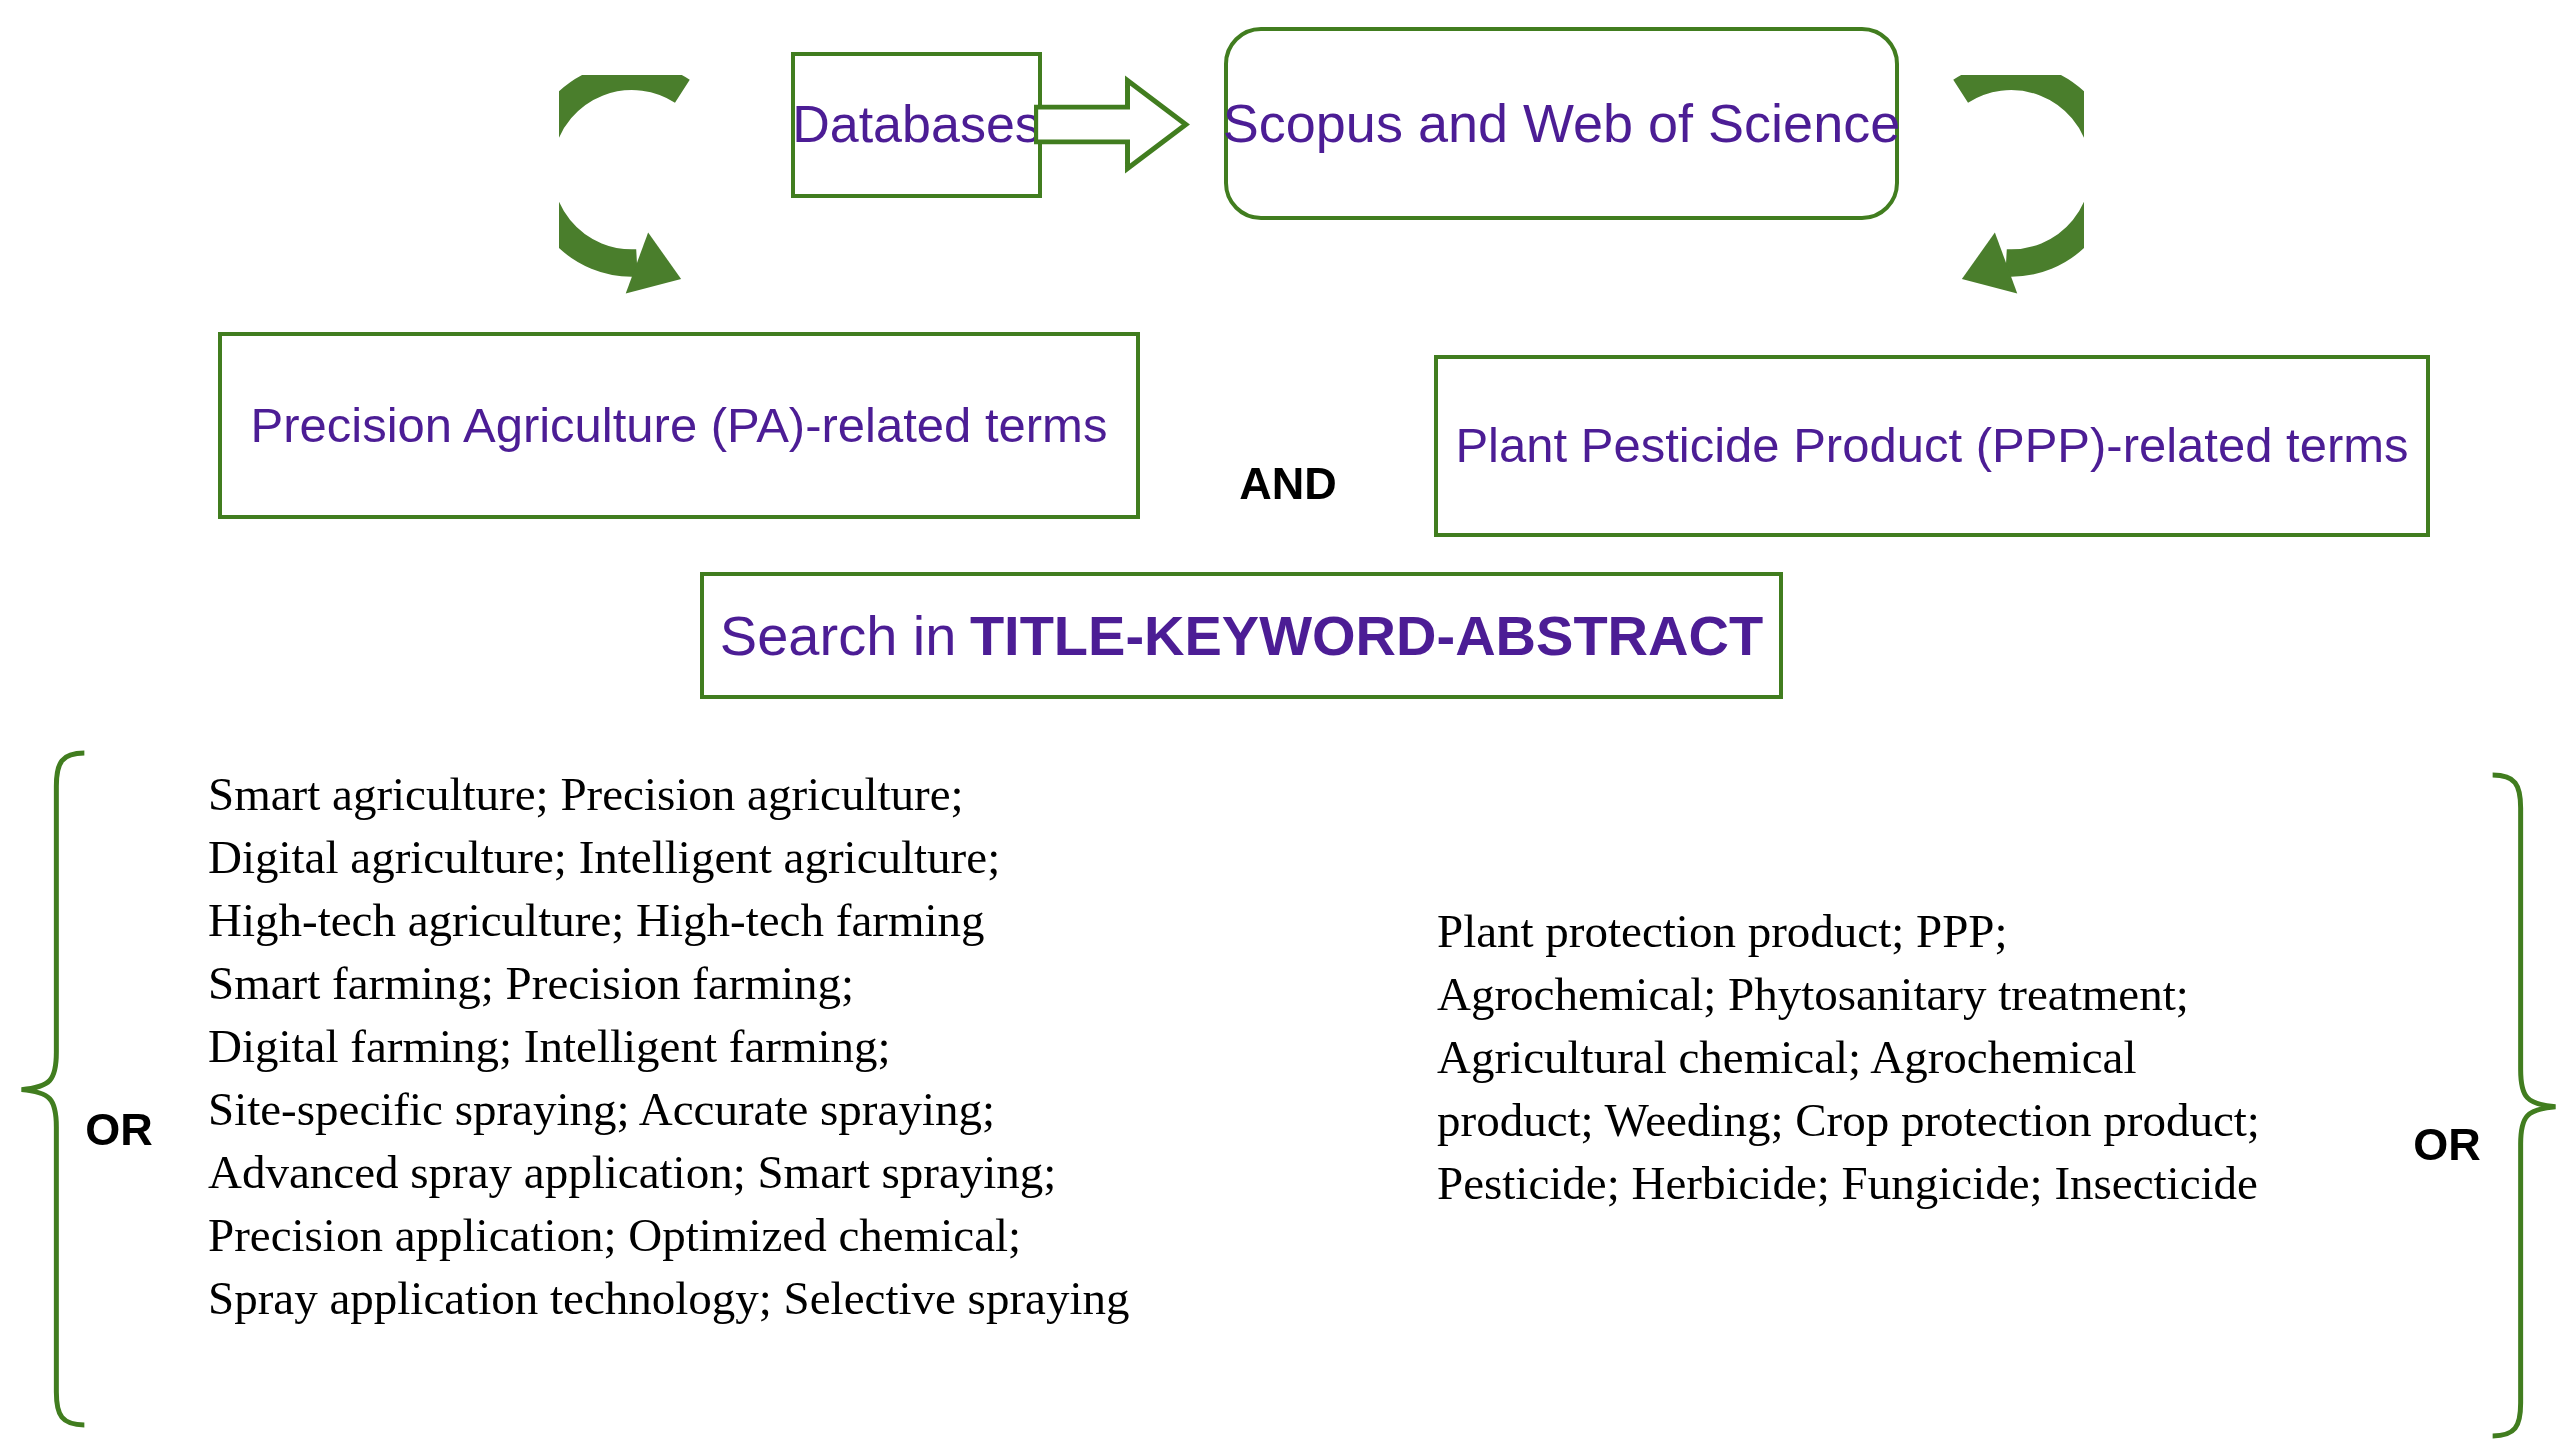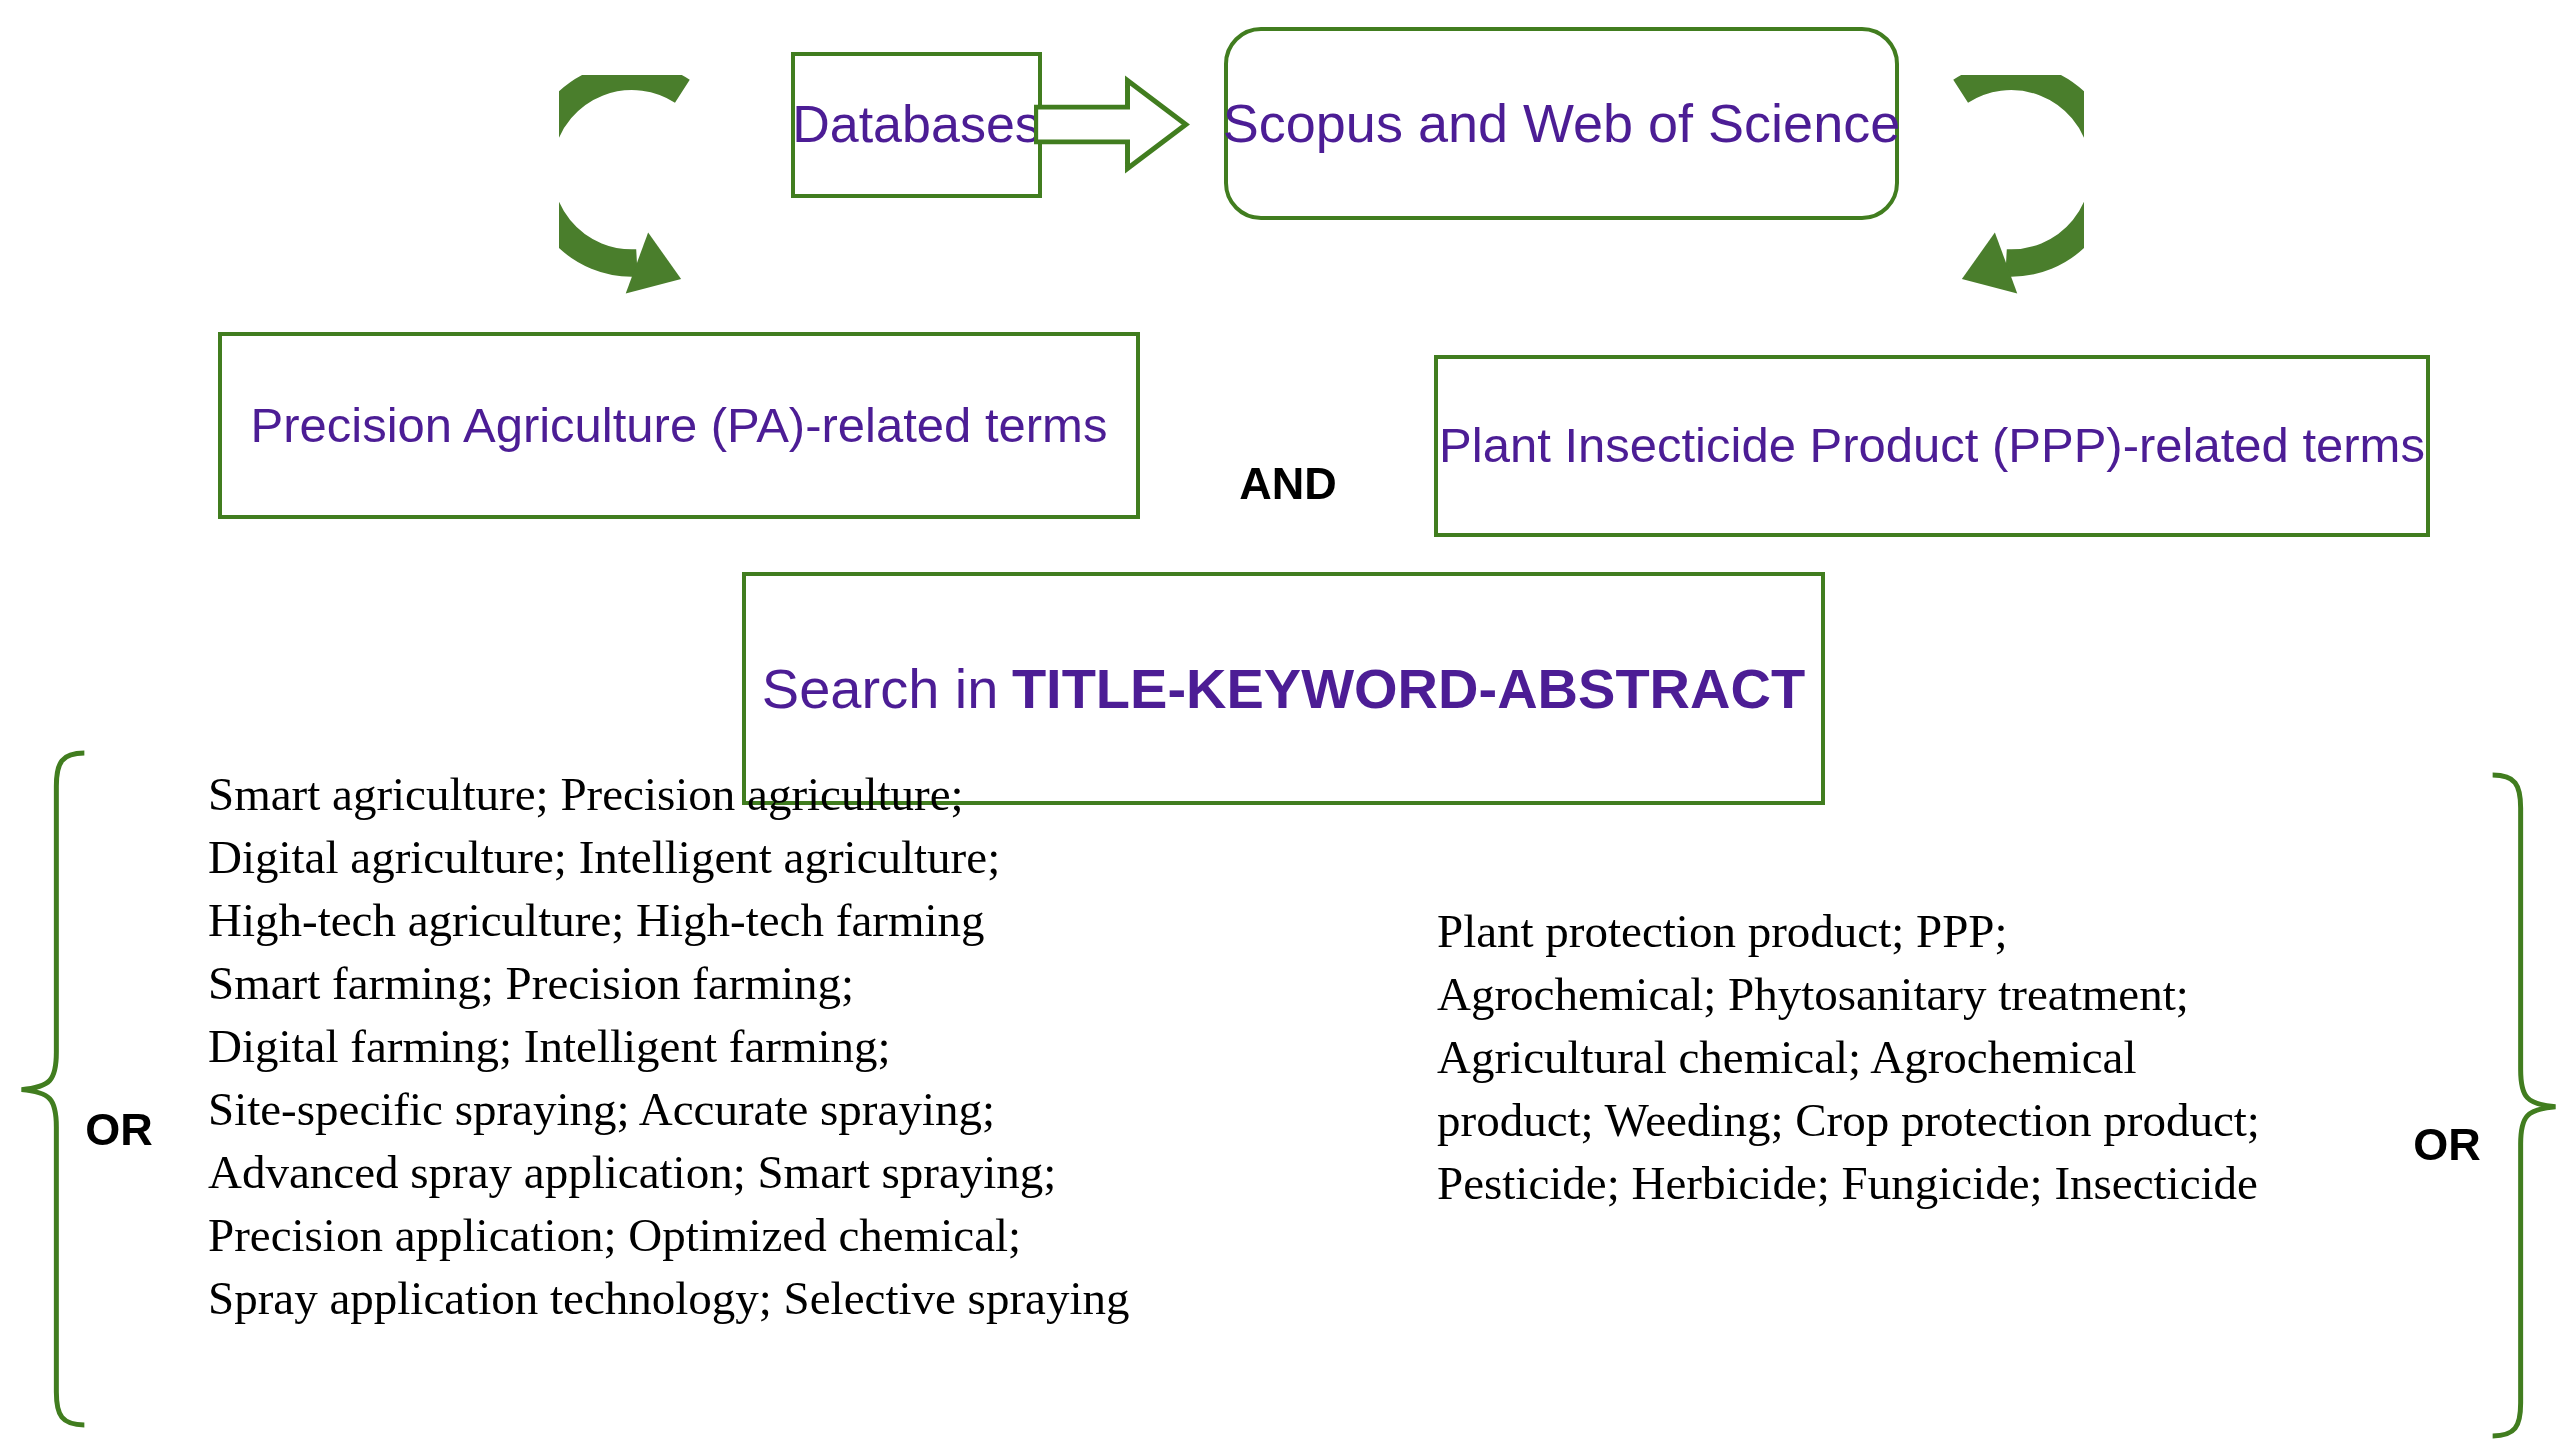--- a/index.html
+++ b/index.html
@@ -77,24 +77,24 @@
     <polygon points="103,351 67,253 14,328" fill="#4a7e2c"></polygon>
   </svg>
 
   <div class="gbox" style="left:218px; top:332px; width:922px; height:187px;text-align:center;">
     <span class="serif-label" style="font-size:49px;">Precision Agriculture (PA)-related terms</span>
   </div>
 
   <div class="abs bold-sans center-xy" style="left:1288px; top:444px; font-size:45px;">AND</div>
 
   <div class="gbox" style="left:1434px; top:355px; width:996px; height:182px;">
-    <span class="serif-label" style="font-size:49px;">Plant Insecticide Product (PPP)-related terms</span>
+    <span class="serif-label" style="font-size:49px;">Plant Pesticide Product (PPP)-related terms</span>
   </div>
 
-  <div class="gbox" style="left:742px; top:572px; width:1083px; height:233px;">
+  <div class="gbox" style="left:700px; top:572px; width:1083px; height:127px;">
     <span class="serif-label" style="font-size:56px;">
       <span style="margin-right:0.24em;">Search in</span><span style="font-weight:bold;">TITLE-KEYWORD-ABSTRACT</span>
     </span>
   </div>
 
   <svg class="abs" style="left:17px; top:750px;" width="70" height="678" viewBox="0 0 112 1090">
     <path d="M 108 5 C 72 5 63 20 63 58 L 63 486 C 63 531 53 542 7 546
              C 53 550 63 561 63 606 L 63 1032 C 63 1070 72 1085 108 1085" fill="none" stroke="#417d1f" stroke-width="8"></path>
   </svg>
 

